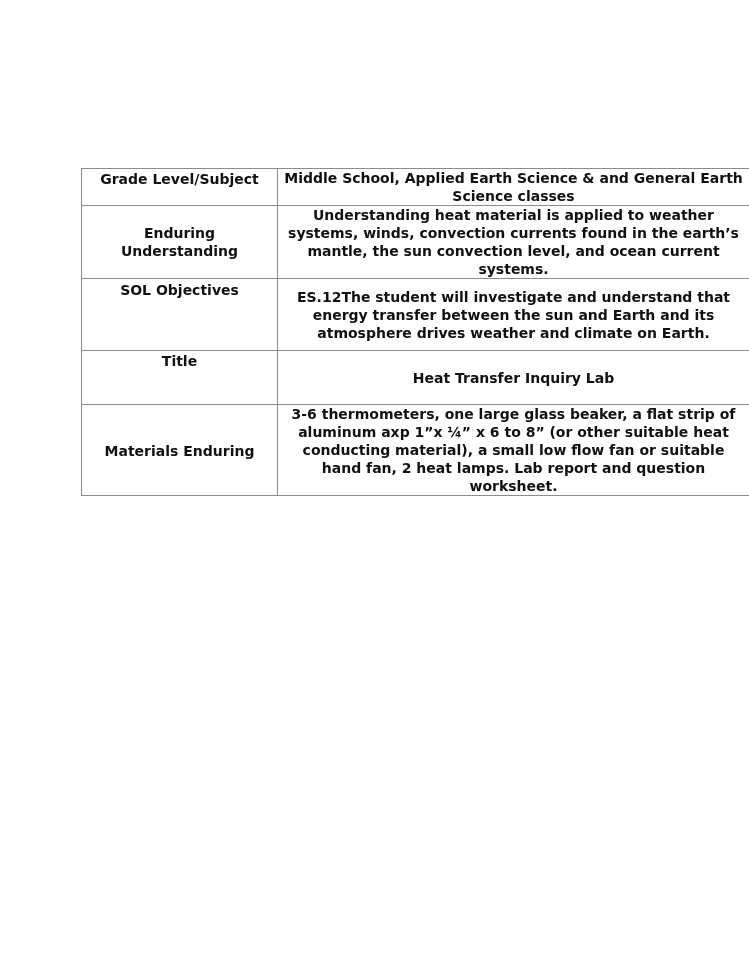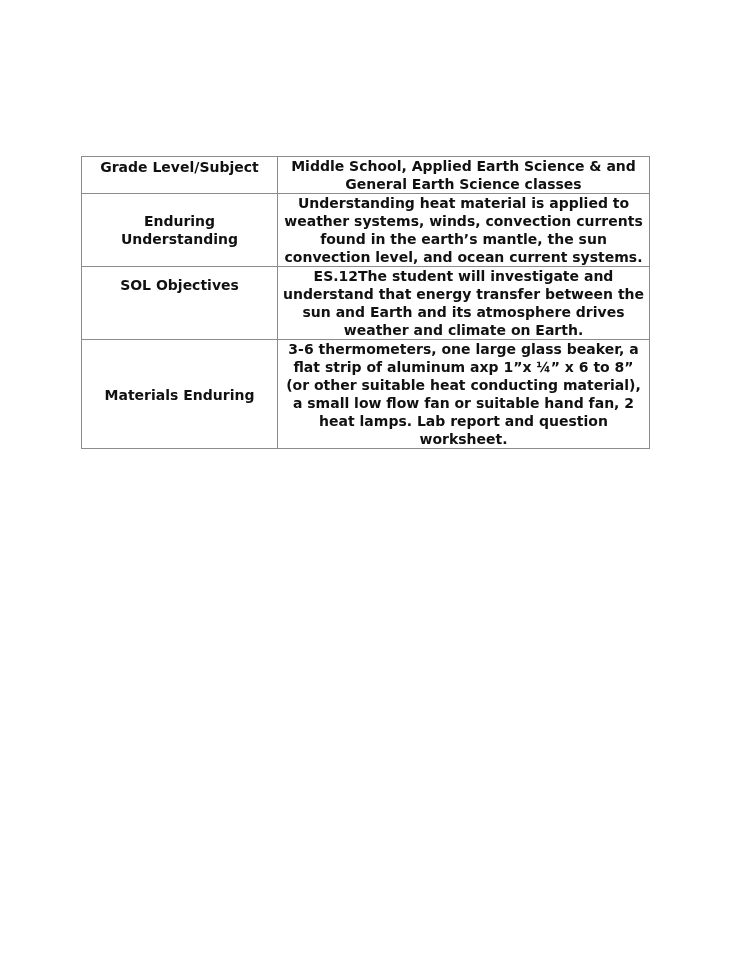--- a/index.html
+++ b/index.html
@@ -11,22 +11,22 @@
       width: 749px;
       height: 970px;
       position: relative;
       overflow: hidden;
       font-family: "DejaVu Sans", "Liberation Sans", sans-serif;
       color: #111111;
     }
     .lesson-table {
       position: absolute;
       left: 81px;
-      top: 156px;
-      width: 569px;
+      top: 168px;
+      width: 669px;
       border-collapse: collapse;
       table-layout: fixed;
     }
     .lesson-table td {
       border: 1px solid #8c8c8c;
       text-align: center;
       padding: 0 4px;
       font-size: 14px;
       line-height: 18px;
       box-sizing: border-box;
@@ -55,21 +55,25 @@
       <td class="label">Grade Level/Subject</td>
       <td class="value">Middle School, Applied Earth Science &amp; and General Earth Science classes</td>
     </tr>
     <tr style="height:72px">
       <td class="label vmid" style="padding:0 30px;">
         <span>Enduring Understanding</span>
       </td>
       <td class="value">Understanding heat material is applied to weather systems, winds, convection currents found in the earth’s mantle, the sun convection level, and ocean current systems.</td>
     </tr>
     <tr style="height:72px">
-      <td class="label" style="padding-top:9px;">SOL Objectives</td>
+      <td class="label" style="padding-top:2px;">SOL Objectives</td>
       <td class="value">ES.12The student will investigate and understand that energy transfer between the sun and Earth and its atmosphere drives weather and climate on Earth.</td>
+    </tr>
+    <tr style="height:54px">
+      <td class="label">Title</td>
+      <td class="value">Heat Transfer Inquiry Lab</td>
     </tr>
     <tr style="height:90px">
       <td class="label vmid">Materials Enduring</td>
       <td class="value">3-6 thermometers, one large glass beaker, a flat strip of aluminum axp 1”x ¼” x 6 to 8” (or other suitable heat conducting material), a small low flow fan or suitable hand fan, 2 heat lamps. Lab report and question worksheet.</td>
     </tr>
   </tbody>
 </table>
 
 </body></html>

